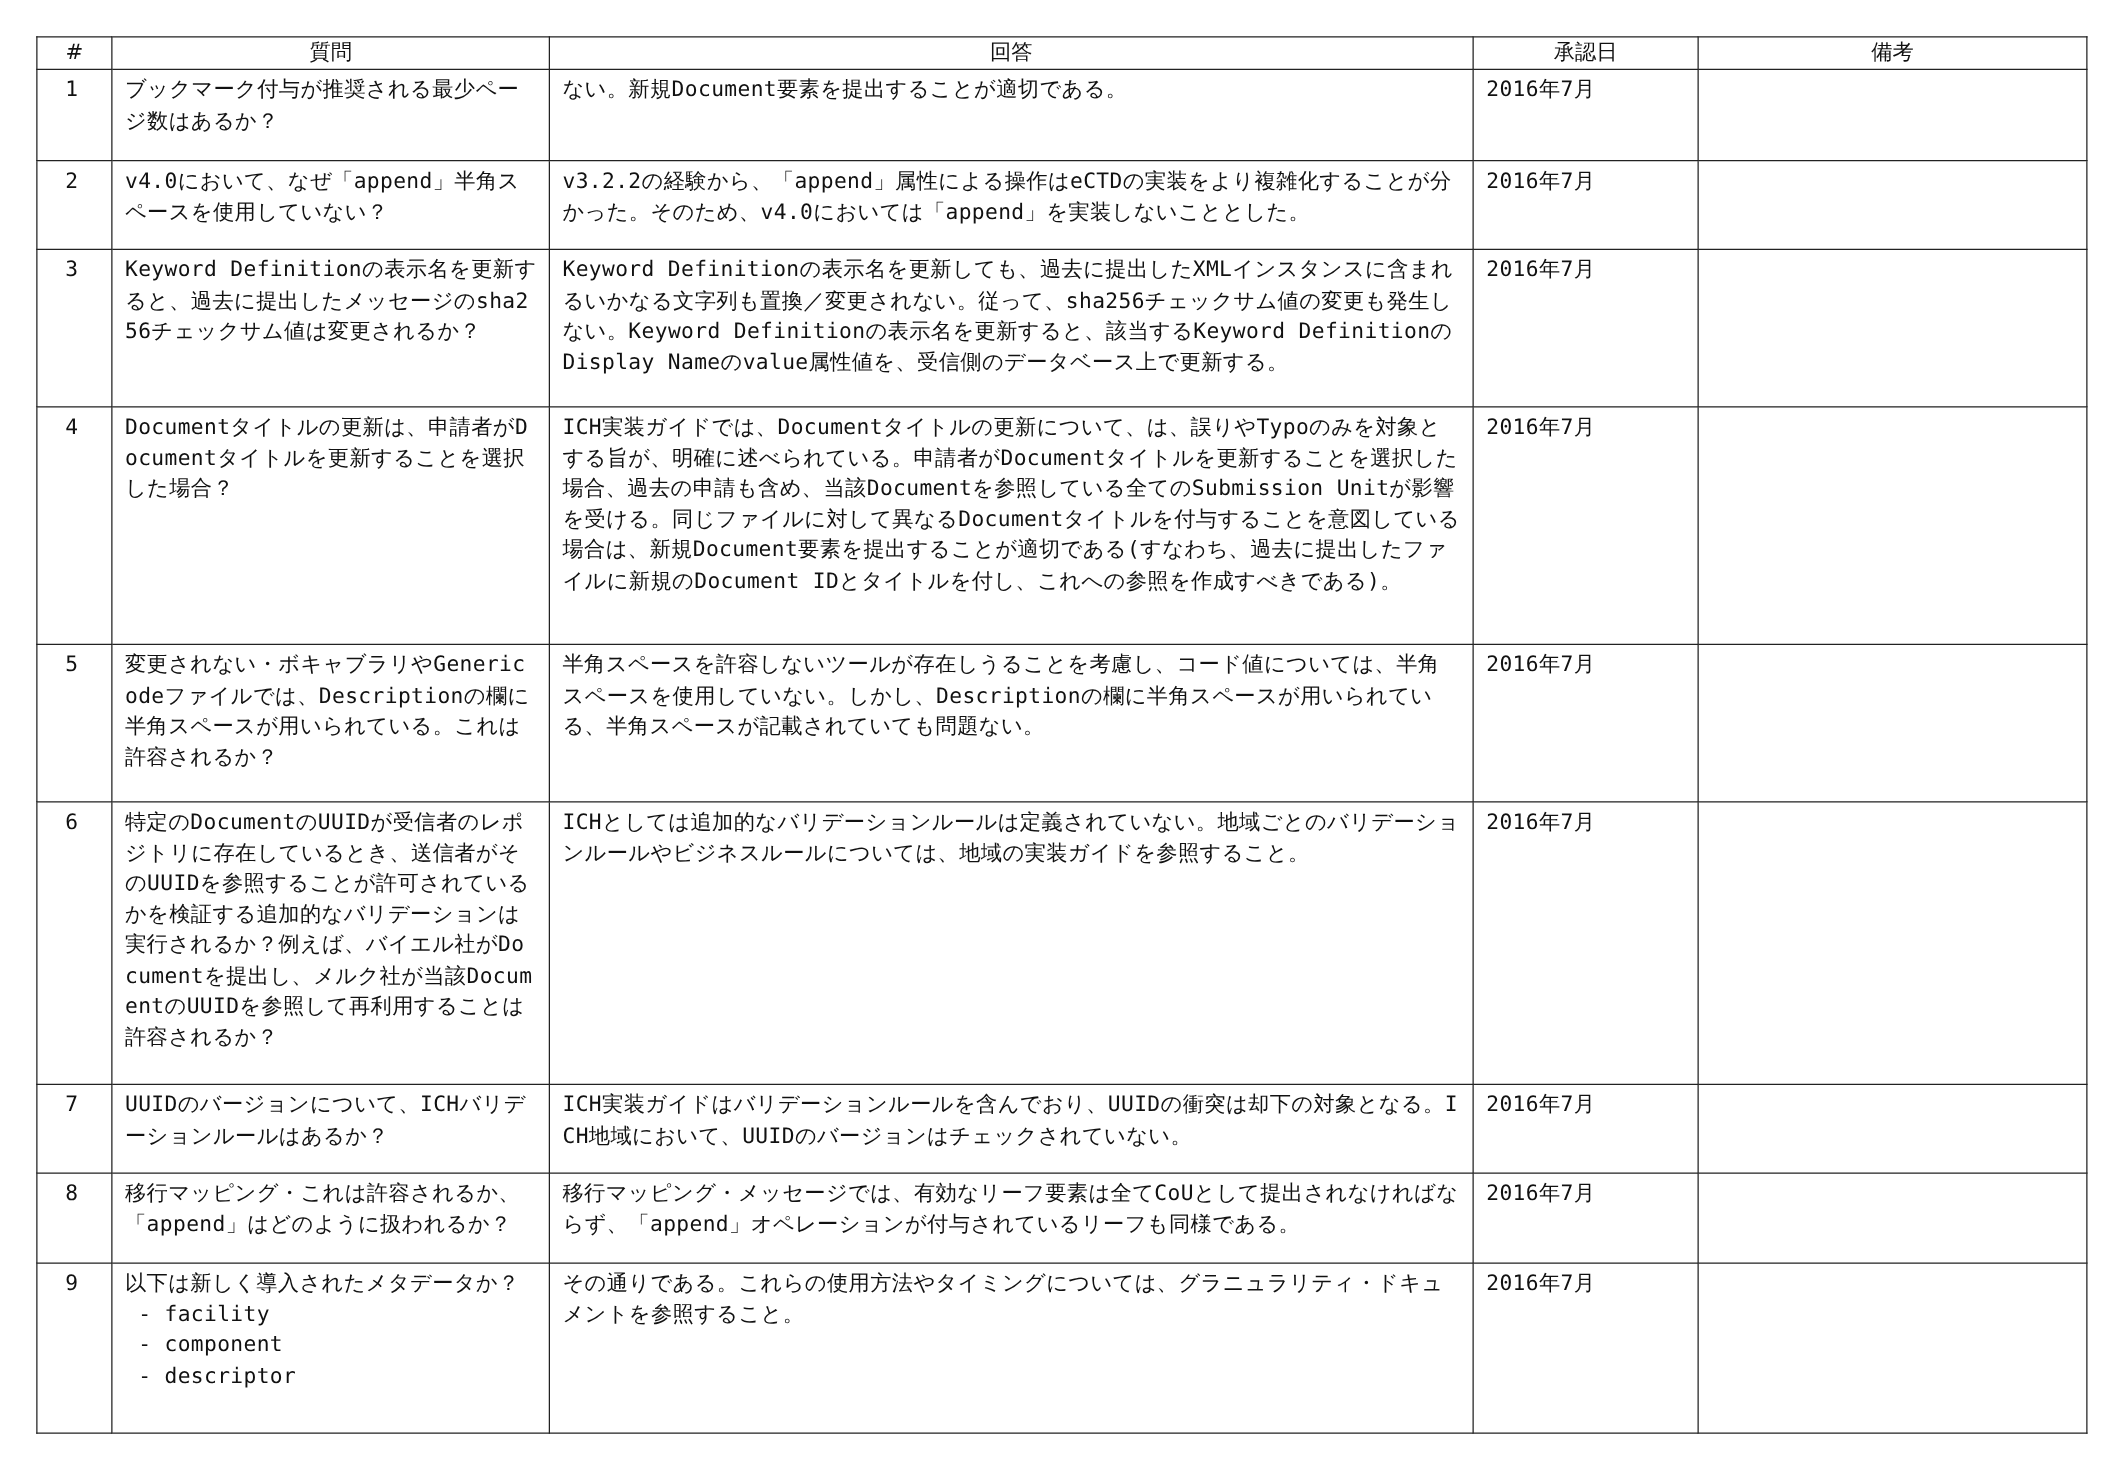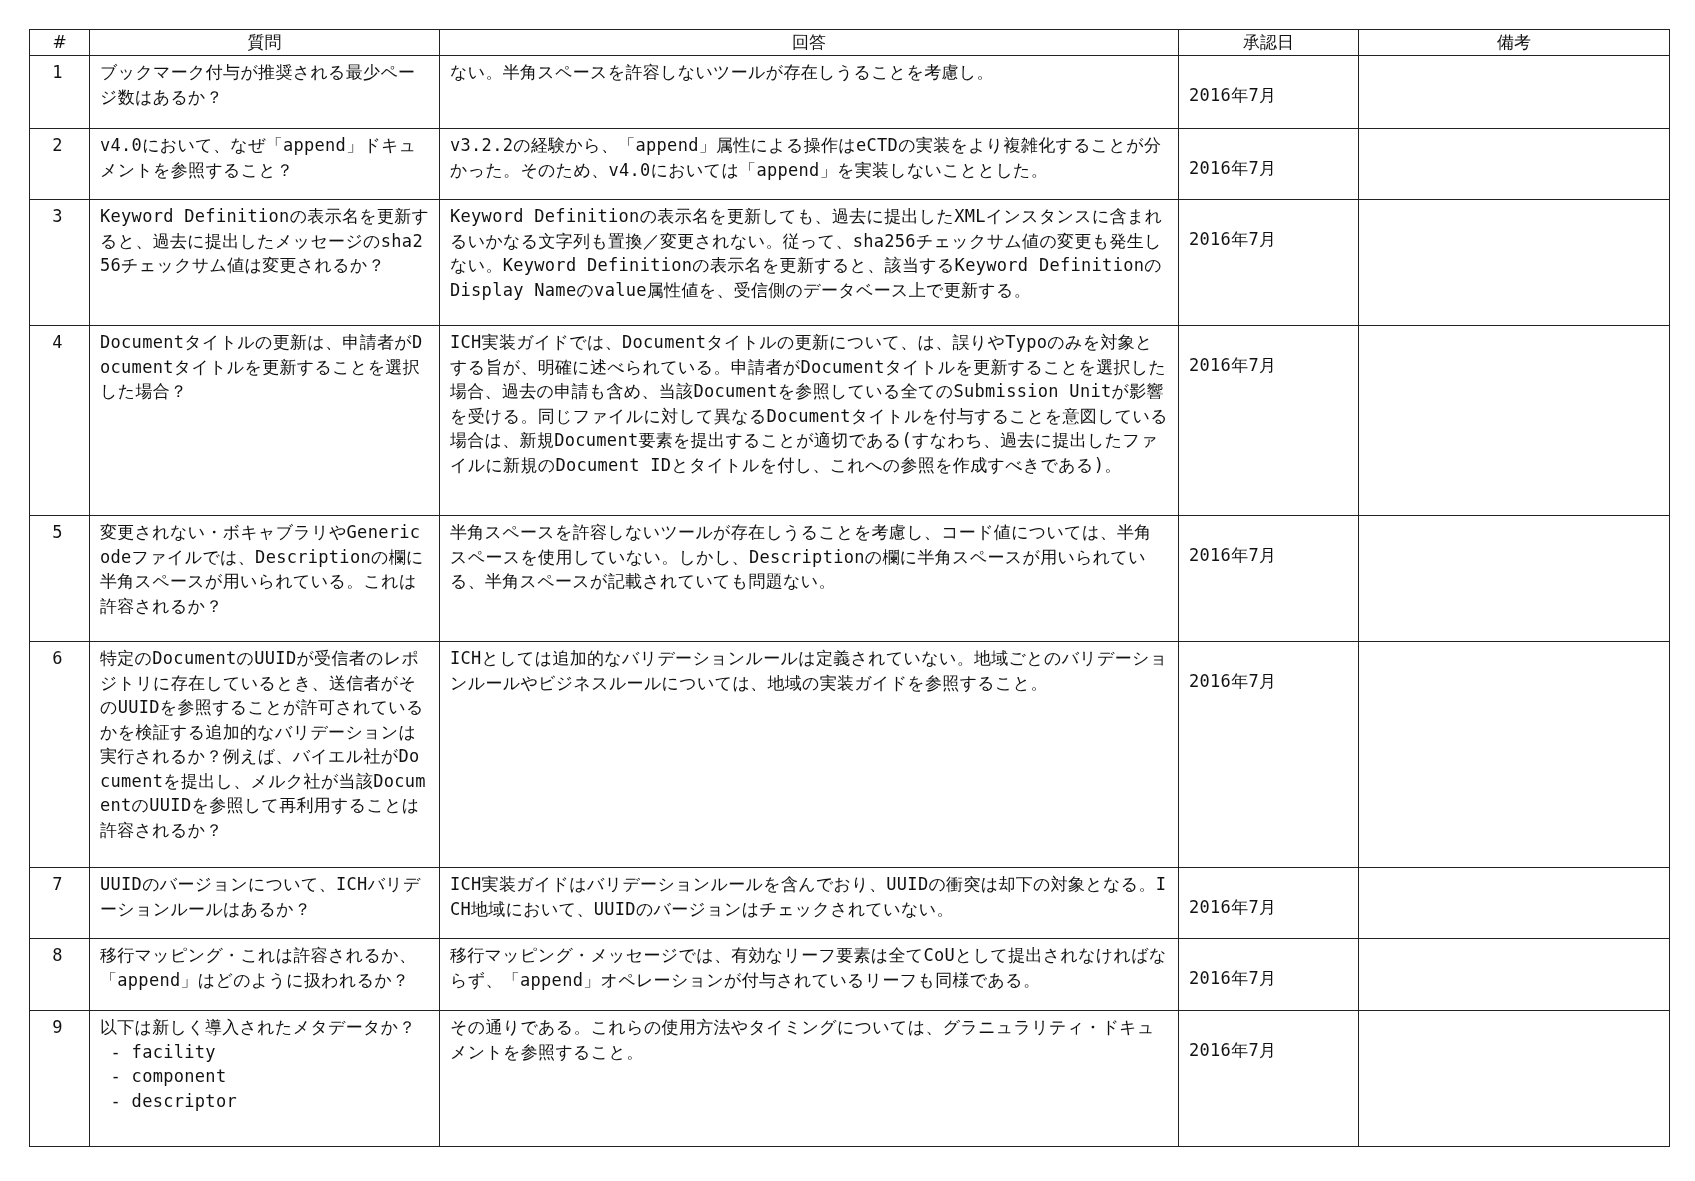--- a/index.html
+++ b/index.html
@@ -6,21 +6,21 @@
   body { width: 1695px; height: 1181px; position: relative; overflow: hidden;
          font-family: "DejaVu Sans Mono", "Liberation Mono", monospace; color: #111; }
   table.qa { position: absolute; left: 29px; top: 29px; border-collapse: collapse;
              table-layout: fixed; width: 1640px; }
   table.qa th, table.qa td { border: 1.3px solid #222; vertical-align: top; padding: 0; }
   table.qa th { font-weight: normal; font-size: 17px; height: 25px; line-height: 25px; text-align: center;
                 font-family: "DejaVu Sans", sans-serif; }
   td .cell { padding: 4px 9px 0 10px; font-size: 17px; line-height: 24.5px; letter-spacing: 0.3px;
              white-space: pre-wrap; word-break: break-all; }
   td.num .cell { text-align: center; padding-left: 0; padding-right: 4px; }
-  td.date .cell { padding-left: 10px; margin-top: 23px; }
+  td.date .cell { padding-left: 10px; }
   col.c-num { width: 60px; } col.c-q { width: 350px; } col.c-a { width: 739px; }
   col.c-date { width: 180px; } col.c-note { width: 311px; }
 </style>
 </head>
 <body>
 
 <table class="qa">
   <colgroup>
     <col class="c-num">
       <col class="c-q">
@@ -39,35 +39,35 @@
   </thead>
   <tbody>
     <tr style="height:73px">
       <td class="num">
           <div class="cell">1</div>
         </td>
       <td>
           <div class="cell">ブックマーク付与が推奨される最少ページ数はあるか？</div>
         </td>
       <td>
-          <div class="cell">ない。半角スペースを許容しないツールが存在しうることを考慮し。</div>
+          <div class="cell">ない。新規Document要素を提出することが適切である。</div>
         </td>
       <td class="date">
           <div class="cell">2016年7月</div>
         </td>
       <td>
           <div class="cell"></div>
         </td>
     </tr>
     <tr style="height:71px">
       <td class="num">
           <div class="cell">2</div>
         </td>
       <td>
-          <div class="cell">v4.0において、なぜ「append」ドキュメントを参照すること？</div>
+          <div class="cell">v4.0において、なぜ「append」半角スペースを使用していない？</div>
         </td>
       <td>
           <div class="cell">v3.2.2の経験から、「append」属性による操作はeCTDの実装をより複雑化することが分かった。そのため、v4.0においては「append」を実装しないこととした。</div>
         </td>
       <td class="date">
           <div class="cell">2016年7月</div>
         </td>
       <td>
           <div class="cell"></div>
         </td>

